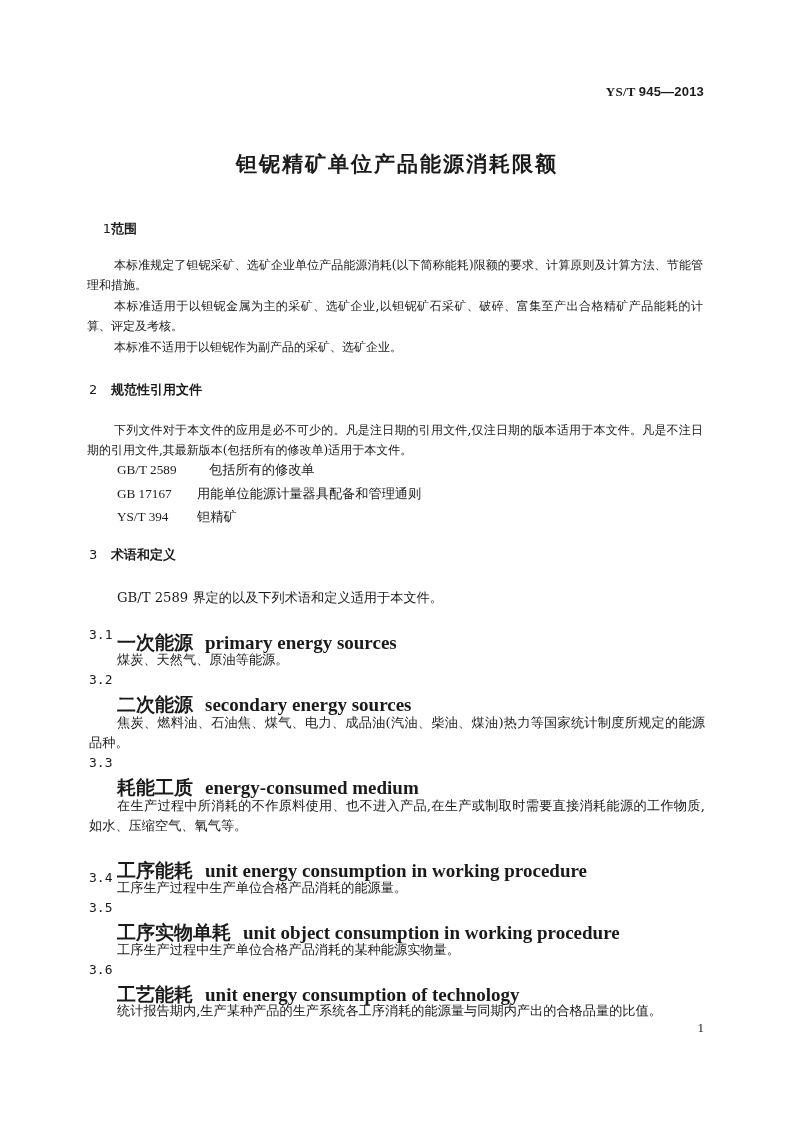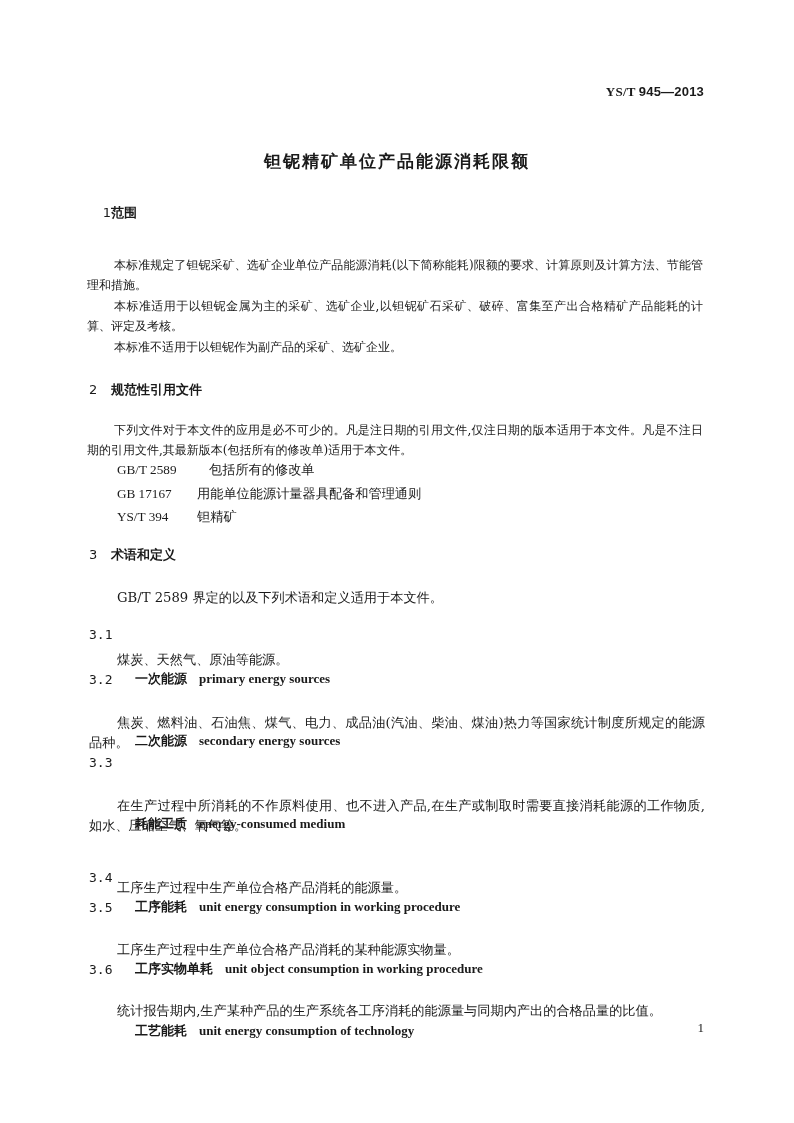--- a/index.html
+++ b/index.html
@@ -2,48 +2,48 @@
 <html><head>
   <meta charset="utf-8">
   <style>
     html, body { margin: 0; padding: 0; background: #ffffff; }
     body { width: 794px; height: 1123px; position: relative; overflow: hidden;
            font-family: "DejaVu Serif", "Liberation Serif", serif; color: #1a1a1a; }
     .abs { position: absolute; white-space: nowrap; }
     .std-code { top: 84px; right: 90px; font-size: 13px; font-weight: bold;
                 font-family: "Liberation Serif", serif; letter-spacing: 0.2px; }
     .std-code .num { font-family: "Liberation Sans", sans-serif; font-weight: bold; }
-    .title { top: 150px; left: 0; width: 794px; text-align: center; font-size: 17px;
+    .title { top: 150px; left: 0; width: 794px; text-align: center; font-size: 21px;
              font-weight: bold; font-family: "DejaVu Sans", sans-serif; letter-spacing: 2px; }
     .h1 { font-size: 13px; font-weight: bold; font-family: "DejaVu Sans", sans-serif; left: 89px; }
     .h1 .n { display: inline-block; width: 22px; font-weight: normal; }
     .p { font-size: 12px; line-height: 20px; left: 87px; width: 616px; white-space: normal;
          text-align: justify; text-align-last: left; }
     .indent { text-indent: 27px; }
     .ref { left: 117px; font-size: 13.2px; }
     .ref .code { font-family: "Liberation Serif", serif; display: inline-block; }
     .clause { left: 89px; font-size: 13px; font-family: "DejaVu Sans Mono", monospace; }
-    .term { left: 135px; font-size: 13px; font-weight: bold; font-family: "DejaVu Sans", sans-serif; margin-top: 40px; }
+    .term { left: 117px; font-size: 19px; font-weight: bold; font-family: "DejaVu Sans", sans-serif; }
     .term .en { font-family: "Liberation Serif", serif; font-weight: bold; margin-left: 12px; }
     .def { left: 117px; font-size: 13.2px; }
     .def-wrap { left: 89px; width: 616px; white-space: normal; font-size: 13.2px; line-height: 20px;
                 text-indent: 28px; text-align: justify; }
     .pageno { top: 1020px; right: 90px; font-size: 13px; font-family: "Liberation Serif", serif; }
   </style>
 </head>
 <body>
 
 <div class="abs std-code">
   <span>YS/T</span>
   <span class="num">945—2013</span>
 </div>
 
 <div class="abs title">钽铌精矿单位产品能源消耗限额</div>
 
-<div class="abs h1" style="top:204px;text-align:right;">
+<div class="abs h1" style="top:220px;text-align:right;">
   <span class="n">1</span><span>范围</span>
 </div>
 <div class="abs p indent" style="top:255px;">本标准规定了钽铌采矿、选矿企业单位产品能源消耗(以下简称能耗)限额的要求、计算原则及计算方法、节能管理和措施。</div>
 <div class="abs p indent" style="top:296px;">本标准适用于以钽铌金属为主的采矿、选矿企业,以钽铌矿石采矿、破碎、富集至产出合格精矿产品能耗的计算、评定及考核。</div>
 <div class="abs p indent" style="top:337px;">本标准不适用于以钽铌作为副产品的采矿、选矿企业。</div>
 
 <div class="abs h1" style="top:381px;">
   <span class="n">2</span><span>规范性引用文件</span>
 </div>
 <div class="abs p indent" style="top:420px;">下列文件对于本文件的应用是必不可少的。凡是注日期的引用文件,仅注日期的版本适用于本文件。凡是不注日期的引用文件,其最新版本(包括所有的修改单)适用于本文件。</div>

